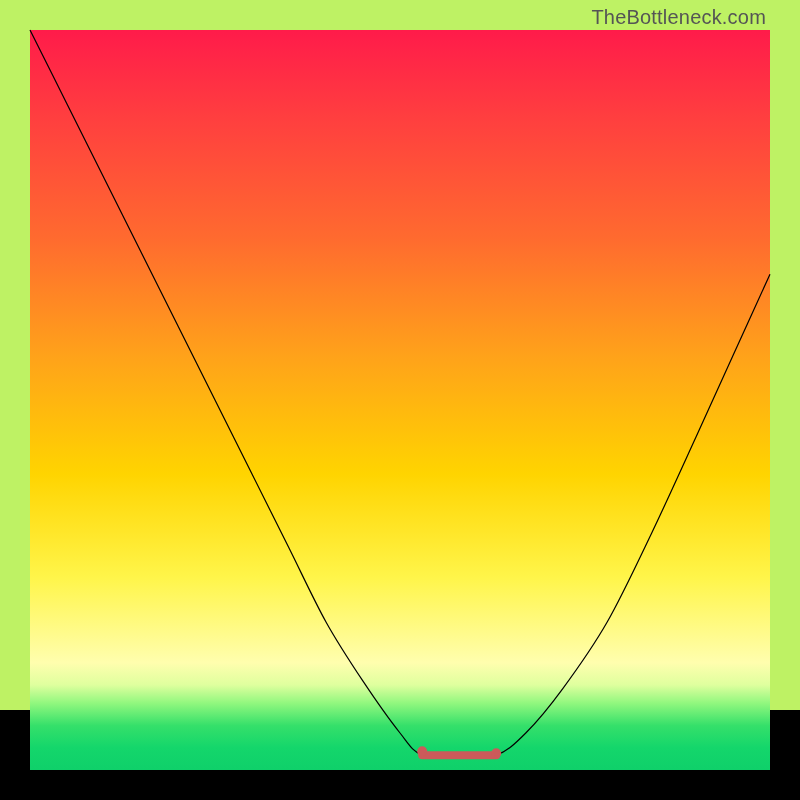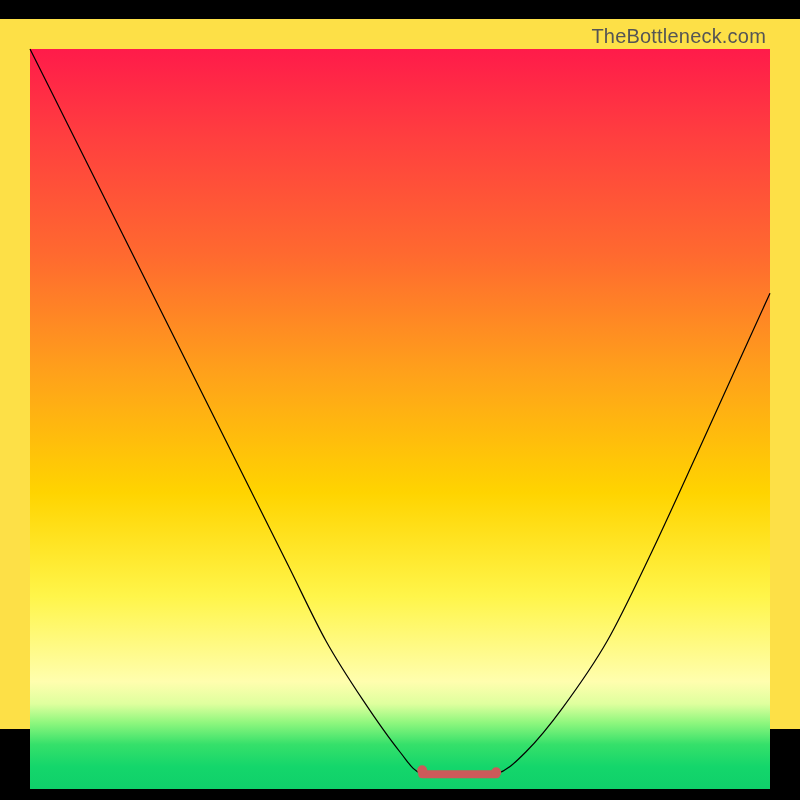--- a/index.html
+++ b/index.html
@@ -8,22 +8,21 @@
     width: 800px;
     height: 800px;
     overflow: hidden;
     background: #000;
     font-family: Arial, Helvetica, sans-serif;
   }
   .frame {
     position: relative;
     width: 800px;
     height: 710px;
-    background: #fde047;
-    margin-top: 19px;
+    background: #bef264;
   }
   .plot-region {
     position: absolute;
     left: 30px;
     top: 30px;
     width: 740px;
     height: 740px;
     
     background: linear-gradient(to bottom,
       #ff1b4a 0%,

